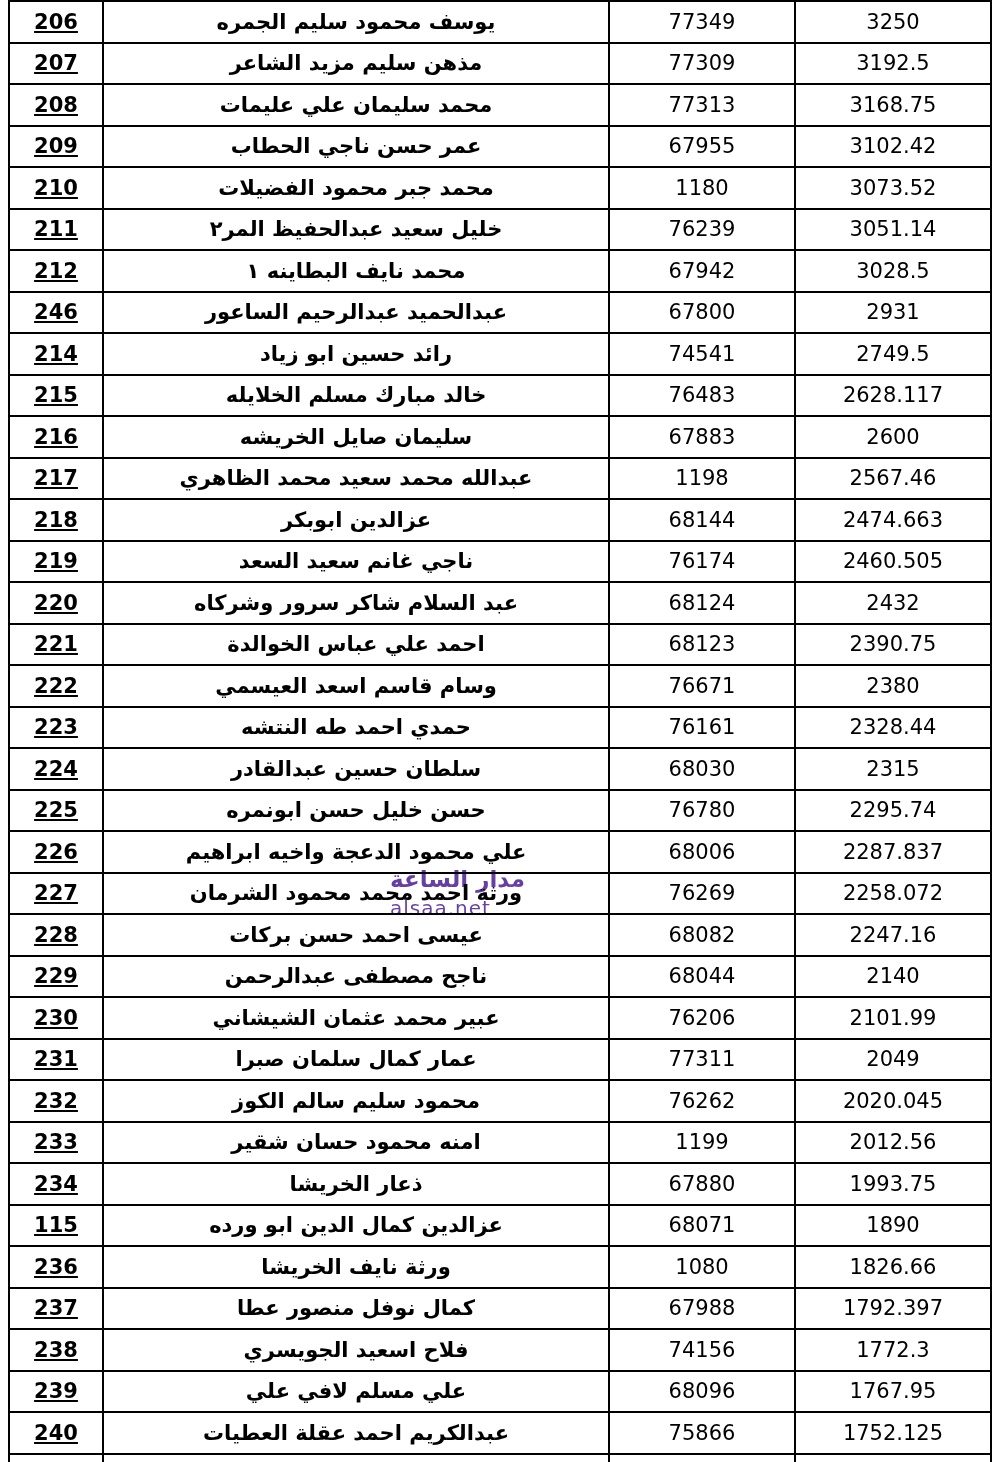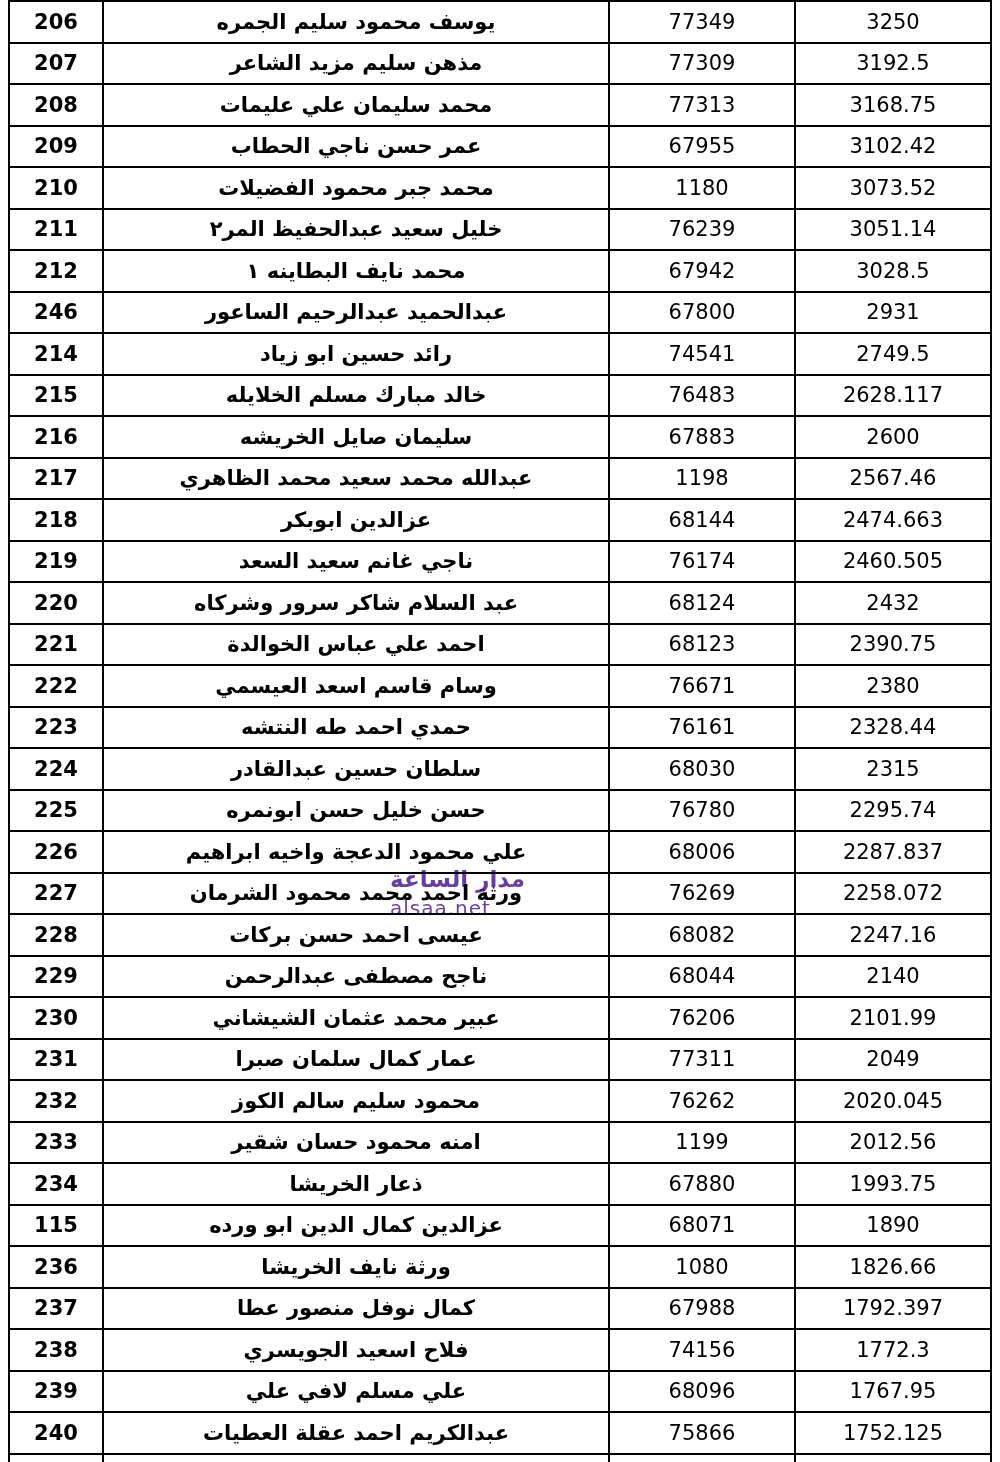--- a/index.html
+++ b/index.html
@@ -39,20 +39,21 @@
     color: #000000;
     background: transparent;
     line-height: 1.05;
     white-space: nowrap;
     overflow: hidden;
   }
   td.col-idx {
     width: 80px;
     font-weight: bold;
     font-size: 21px;
+    text-decoration: underline;
   }
   td.col-name {
     width: 492px;
     font-weight: bold;
     font-size: 22px;
     direction: rtl;
   }
   td.col-code {
     width: 172px;
     font-weight: normal;

